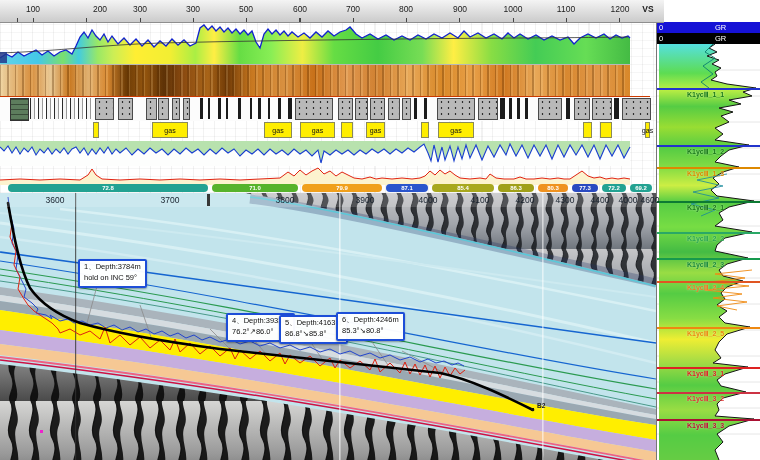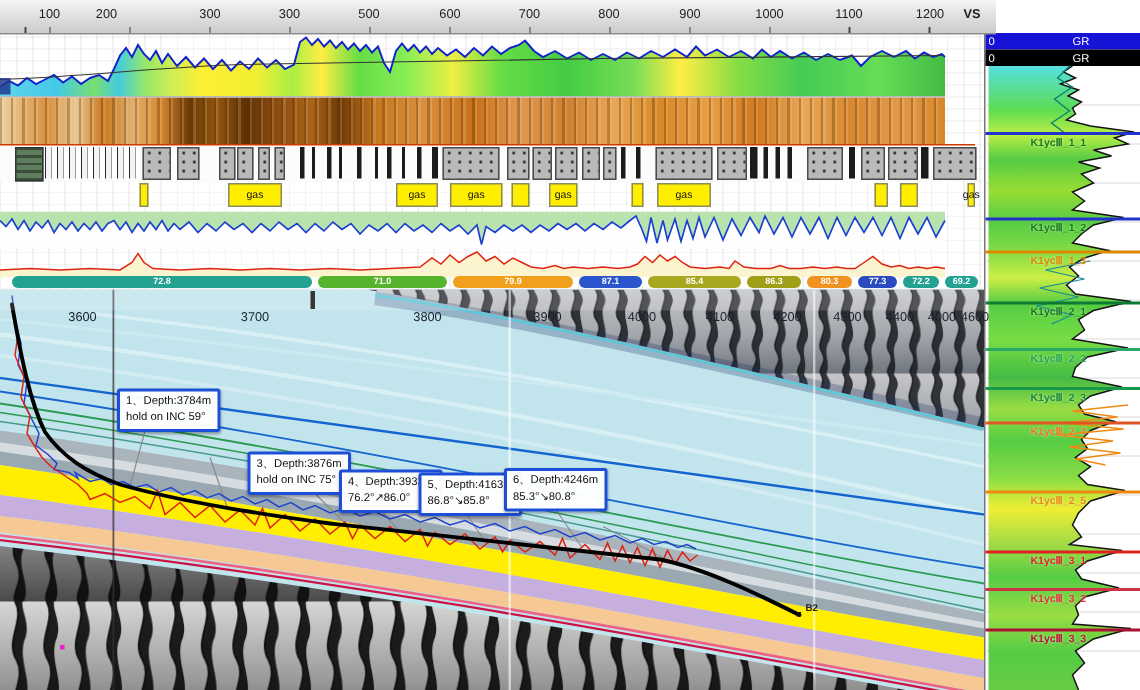--- a/index.html
+++ b/index.html
@@ -38,21 +38,21 @@
   .gasbox{position:absolute;top:2px;height:16px;background:#ffee00;border:1px solid #8a8a5a;
     font-size:7px;color:#111;display:flex;align-items:center;justify-content:center;box-sizing:border-box;}
   .segbar{position:absolute;left:0;top:162px;width:656px;height:9px;}
   .seg{position:absolute;top:0;height:8px;border-radius:4px;color:#fff;font-size:6px;font-weight:bold;
     text-align:center;line-height:8px;overflow:hidden;}
   
   .seismic{position:absolute;left:0;top:193px;width:656px;height:267px;background:#c2e4ec;}
   .seismic svg{position:absolute;left:0;top:0;}
   .depthruler{position:absolute;left:0;top:193px;width:656px;height:14px;
     background:rgba(255,255,255,.16);z-index:20;}
-  .depthruler .dl{position:absolute;top:13px;font-size:8.5px;color:#16202c;transform:translateX(-50%);text-align:center;}
+  .depthruler .dl{position:absolute;top:2px;font-size:8.5px;color:#16202c;transform:translateX(-50%);text-align:center;}
   .ann{position:absolute;background:rgba(255,255,255,.97);border:2px solid #1d4ed8;border-radius:2px;
     box-shadow:0 1px 2px rgba(0,0,0,.35);padding:1px 4px 2px 4px;font-size:7.5px;line-height:1.45;
     color:#111;white-space:nowrap;z-index:25;}
   .ann .t{display:block;} .ann .d{display:block;}
   .traj-end{position:absolute;font-size:6.5px;font-weight:bold;color:#222;z-index:24;}
   .magdot{position:absolute;width:3px;height:3px;background:#ee22cc;z-index:22;}
   
   .rp{position:absolute;left:656px;top:22px;width:104px;height:438px;background:#fff;border-left:1px solid #777;}
   .rp-row{position:relative;height:11px;color:#fff;font-size:7.5px;line-height:11px;}
   .rp-row .mn{position:absolute;left:2px;} .rp-row .cv{position:absolute;left:58px;}
@@ -62,21 +62,21 @@
   .fm-label{position:absolute;left:30px;font-size:7px;font-weight:bold;z-index:7;
     text-shadow:0 0 2px rgba(255,255,255,.6);}
 </style>
 </head>
 <body>
 
 <div class="app">
 
   <div class="vsruler">
     <span class="tl" style="left:33px">100</span>
-    <span class="tl" style="left:71px">200</span>
+    <span class="tl" style="left:100px">200</span>
     <span class="tl" style="left:140px">300</span>
     <span class="tl" style="left:193px">300</span>
     <span class="tl" style="left:246px">500</span>
     <span class="tl" style="left:300px">600</span>
     <span class="tl" style="left:353px">700</span>
     <span class="tl" style="left:406px">800</span>
     <span class="tl" style="left:460px">900</span>
     <span class="tl" style="left:513px">1000</span>
     <span class="tl" style="left:566px">1100</span>
     <span class="tl" style="left:620px">1200</span>
@@ -287,24 +287,20 @@
     <span class="dl" style="left:525px">4200</span>
     <span class="dl" style="left:565px">4300</span>
     <span class="dl" style="left:600px">4400</span>
     <span class="dl" style="left:628px">4000</span>
     <span class="dl" style="left:650px">4600</span>
   </div>
 
   <div class="ann" style="left:78px;top:259px">
     <span class="t">1、Depth:3784m</span>
     <span class="d">hold on INC 59°</span>
-    </div>
-  <div class="ann" style="left:165px;top:301px">
-    <span class="t">3、Depth:3876m</span>
-    <span class="d">hold on INC 75°</span>
     </div>
   <div class="ann" style="left:226px;top:313px">
     <span class="t">4、Depth:3933m</span>
     <span class="d">76.2°↗86.0°</span>
     </div>
   <div class="ann" style="left:279px;top:315px">
     <span class="t">5、Depth:4163m</span>
     <span class="d">86.8°↘85.8°</span>
     </div>
   <div class="ann" style="left:336px;top:312px">

